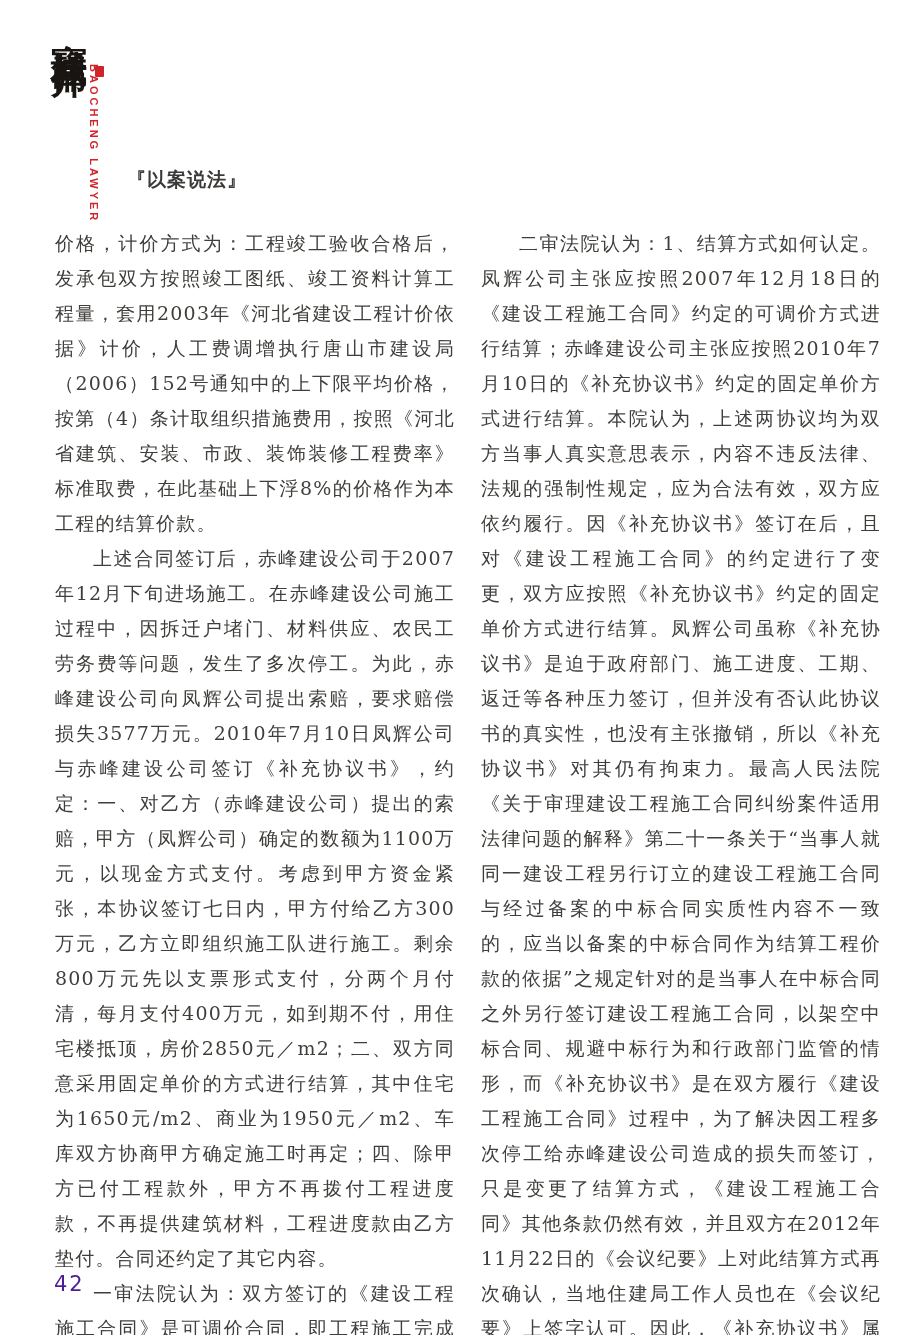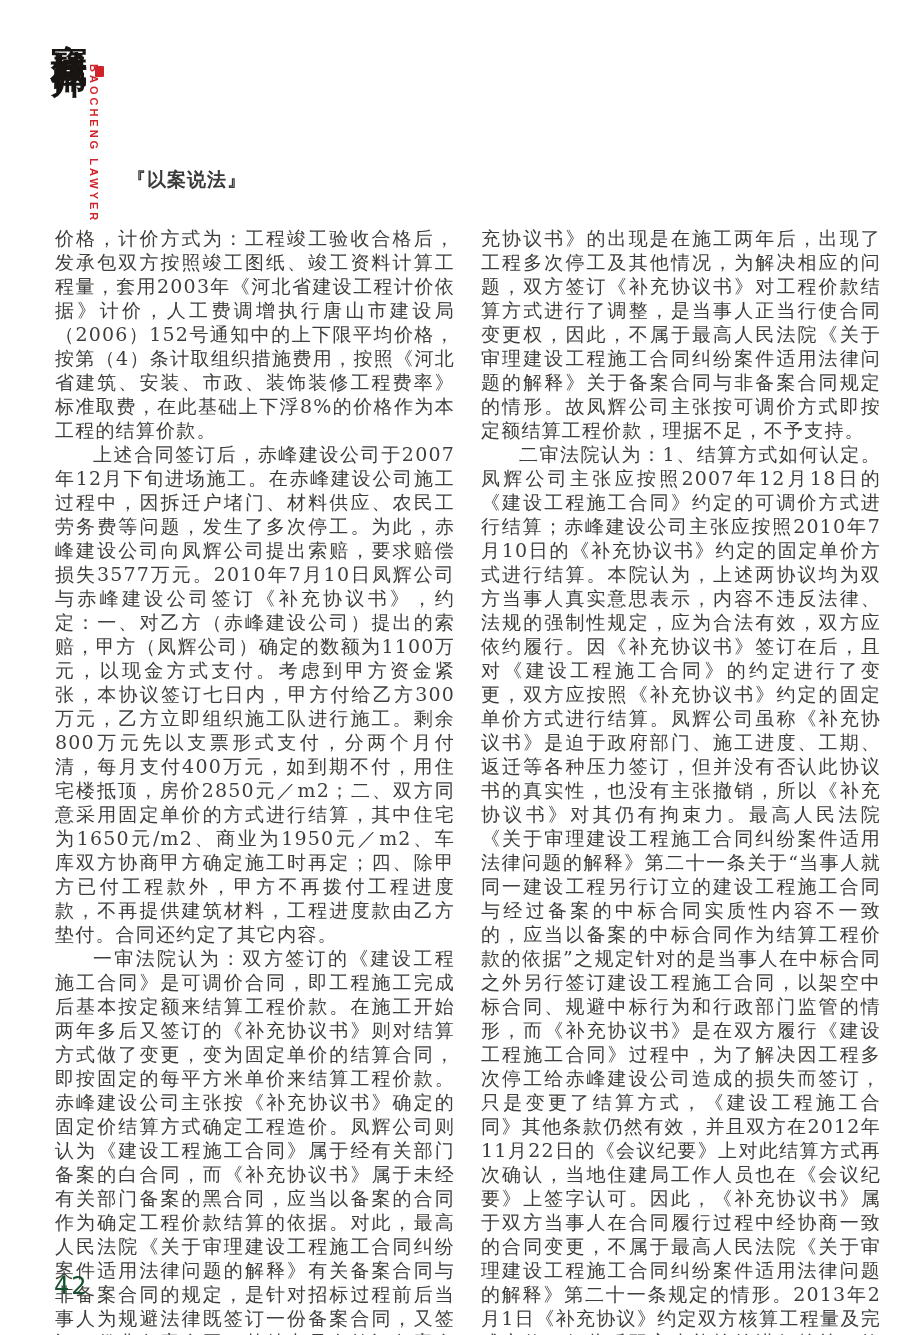--- a/index.html
+++ b/index.html
@@ -33,29 +33,29 @@
     font-size:19px; color:#3c3a38; letter-spacing:1px;margin-top:43px;
   }
   
   .columns {
     position:absolute; left:55px; top:226px; width:826px;
     display:flex; gap:26px;
   }
   .col { width:400px; }
   .col p {
     margin:0; text-align:justify;
-    font-size:19px; line-height:24px; letter-spacing:1.2px;
+    font-size:19px; line-height:35px; letter-spacing:1.2px;
     color:#403e3b;
   }
   .col p.indent { text-indent:2em; }
   
   .page-number {
     position:absolute; left:54px; top:1272px;
     font-family:"DejaVu Sans", sans-serif;
-    font-size:24px; letter-spacing:2px; color:#14532d;
+    font-size:21px; letter-spacing:2px; color:#4c1d95;
   }
 </style>
 </head>
 <body>
 
 <div class="page">
 
   <div class="brand">
     <div class="calligraphy">寶城律师</div>
     <span class="brand-seal"></span>
@@ -64,20 +64,19 @@
 
   <div class="section-label">『以案说法』</div>
 
   <div class="columns">
     <div class="col">
       <p>价格，计价方式为：工程竣工验收合格后，发承包双方按照竣工图纸、竣工资料计算工程量，套用2003年《河北省建设工程计价依据》计价，人工费调增执行唐山市建设局（2006）152号通知中的上下限平均价格，按第（4）条计取组织措施费用，按照《河北省建筑、安装、市政、装饰装修工程费率》标准取费，在此基础上下浮8%的价格作为本工程的结算价款。</p>
       <p class="indent">上述合同签订后，赤峰建设公司于2007年12月下旬进场施工。在赤峰建设公司施工过程中，因拆迁户堵门、材料供应、农民工劳务费等问题，发生了多次停工。为此，赤峰建设公司向凤辉公司提出索赔，要求赔偿损失3577万元。2010年7月10日凤辉公司与赤峰建设公司签订《补充协议书》，约定：一、对乙方（赤峰建设公司）提出的索赔，甲方（凤辉公司）确定的数额为1100万元，以现金方式支付。考虑到甲方资金紧张，本协议签订七日内，甲方付给乙方300万元，乙方立即组织施工队进行施工。剩余800万元先以支票形式支付，分两个月付清，每月支付400万元，如到期不付，用住宅楼抵顶，房价2850元／m2；二、双方同意采用固定单价的方式进行结算，其中住宅为1650元/m2、商业为1950元／m2、车库双方协商甲方确定施工时再定；四、除甲方已付工程款外，甲方不再拨付工程进度款，不再提供建筑材料，工程进度款由乙方垫付。合同还约定了其它内容。</p>
       <p class="indent">一审法院认为：双方签订的《建设工程施工合同》是可调价合同，即工程施工完成后基本按定额来结算工程价款。在施工开始两年多后又签订的《补充协议书》则对结算方式做了变更，变为固定单价的结算合同，即按固定的每平方米单价来结算工程价款。赤峰建设公司主张按《补充协议书》确定的固定价结算方式确定工程造价。凤辉公司则认为《建设工程施工合同》属于经有关部门备案的白合同，而《补充协议书》属于未经有关部门备案的黑合同，应当以备案的合同作为确定工程价款结算的依据。对此，最高人民法院《关于审理建设工程施工合同纠纷案件适用法律问题的解释》有关备案合同与非备案合同的规定，是针对招标过程前后当事人为规避法律既签订一份备案合同，又签订一份非备案合同。其特点是在签订备案合同与非备案合同时有关工程的情况是相同的。而本案《补</p>
     </div>
     <div class="col">
-      <p>充协议书》的出现是在施工两年后，出现了工程多次停工及其他情况，为解决相应的问题，双方签订《补充协议书》对工程价款结算方式进行了调整，是当事人正当行使合同变更权，因此，不属于最高人民法院《关于审理建设工程施工合同纠纷案件适用法律问题的解释》关于备案合同与非备案合同规定的情形。故凤辉公司主张按可调价方式即按定额结算工程价款，理据不足，不予支持。</p>
       <p class="indent">二审法院认为：1、结算方式如何认定。凤辉公司主张应按照2007年12月18日的《建设工程施工合同》约定的可调价方式进行结算；赤峰建设公司主张应按照2010年7月10日的《补充协议书》约定的固定单价方式进行结算。本院认为，上述两协议均为双方当事人真实意思表示，内容不违反法律、法规的强制性规定，应为合法有效，双方应依约履行。因《补充协议书》签订在后，且对《建设工程施工合同》的约定进行了变更，双方应按照《补充协议书》约定的固定单价方式进行结算。凤辉公司虽称《补充协议书》是迫于政府部门、施工进度、工期、返迁等各种压力签订，但并没有否认此协议书的真实性，也没有主张撤销，所以《补充协议书》对其仍有拘束力。最高人民法院《关于审理建设工程施工合同纠纷案件适用法律问题的解释》第二十一条关于“当事人就同一建设工程另行订立的建设工程施工合同与经过备案的中标合同实质性内容不一致的，应当以备案的中标合同作为结算工程价款的依据”之规定针对的是当事人在中标合同之外另行签订建设工程施工合同，以架空中标合同、规避中标行为和行政部门监管的情形，而《补充协议书》是在双方履行《建设工程施工合同》过程中，为了解决因工程多次停工给赤峰建设公司造成的损失而签订，只是变更了结算方式，《建设工程施工合同》其他条款仍然有效，并且双方在2012年11月22日的《会议纪要》上对此结算方式再次确认，当地住建局工作人员也在《会议纪要》上签字认可。因此，《补充协议书》属于双方当事人在合同履行过程中经协商一致的合同变更，不属于最高人民法院《关于审理建设工程施工合同纠纷案件适用法律问题的解释》第二十一条规定的情形。2013年2月1日《补充协议》约定双方核算工程量及完成产值，但此后双方未能按约进行核算，故凤辉公司认为该《补充协议》已将结算方</p>
     </div>
   </div>
 
   <div class="page-number">42</div>
 
 </div>
 
 </body></html>

